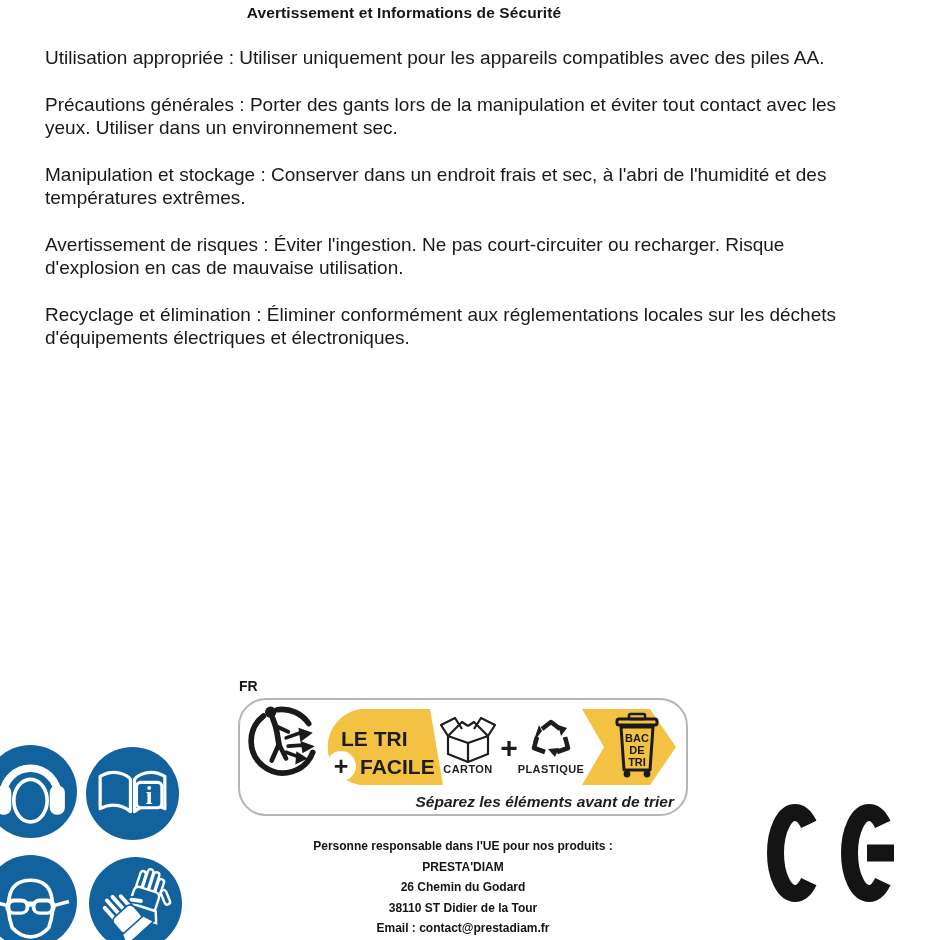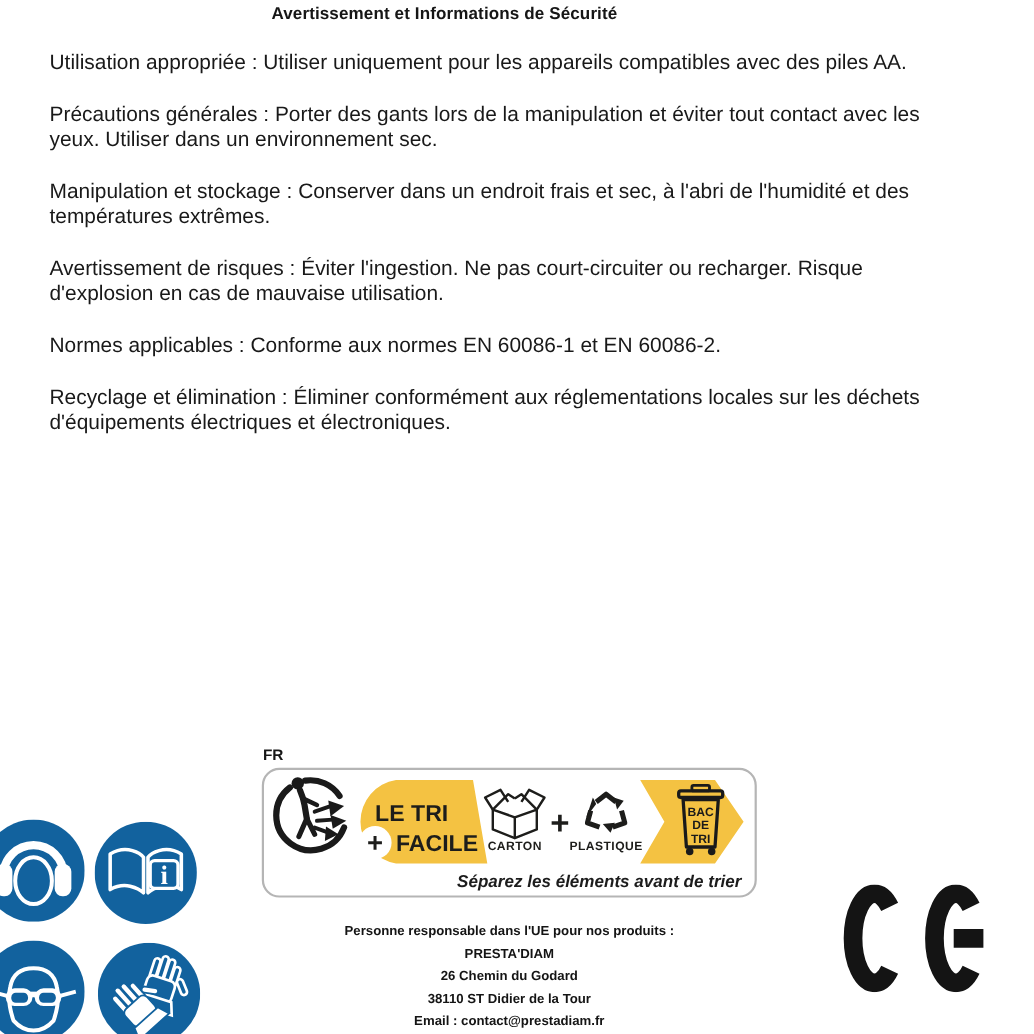--- a/index.html
+++ b/index.html
@@ -11,21 +11,21 @@
     position:absolute;top:4px;left:0;width:808px;text-align:center;
     font-size:15.5px;font-weight:bold;letter-spacing:.1px;color:#161616;
   }
   .paras{position:absolute;left:45px;top:46px;width:895px;font-size:19px;line-height:23px;color:#191919}
   .paras p{margin:0 0 24px 0;white-space:pre-line}
 
   .fr-label{position:absolute;left:239px;top:678px;font-size:14px;font-weight:bold;color:#161616}
 
   .infotri{
     position:absolute;left:238px;top:698px;width:450px;height:118px;
-    border:2.5px solid #b5b5b5;border-radius:16px;box-sizing:border-box;background:#fff;
+    border:2.5px solid #b5b5b5;border-radius:28px;box-sizing:border-box;background:#fff;
   }
   .triman-svg{position:absolute;left:5px;top:3px}
   .band-svg{position:absolute;left:80px;top:8px}
   .footnote{
     position:absolute;right:12px;top:93px;font-size:15.5px;font-style:italic;
     font-weight:bold;color:#1c1c1c;white-space:nowrap;
   }
   .band-txt{font-family:"Liberation Sans",sans-serif;font-weight:bold;fill:#1d1d1b}
   .bin-txt{font-family:"Liberation Sans",sans-serif;font-weight:bold;fill:#1a1a1a}
 
@@ -43,21 +43,20 @@
 <div class="doc-title">Avertissement et Informations de Sécurité</div>
 
 <div class="paras">
   <p>Utilisation appropriée : Utiliser uniquement pour les appareils compatibles avec des piles AA.</p>
   <p>Précautions générales : Porter des gants lors de la manipulation et éviter tout contact avec les
 yeux. Utiliser dans un environnement sec.</p>
   <p>Manipulation et stockage : Conserver dans un endroit frais et sec, à l'abri de l'humidité et des
 températures extrêmes.</p>
   <p>Avertissement de risques : Éviter l'ingestion. Ne pas court-circuiter ou recharger. Risque
 d'explosion en cas de mauvaise utilisation.</p>
-  <p>Normes applicables : Conforme aux normes EN 60086-1 et EN 60086-2.</p>
   <p>Recyclage et élimination : Éliminer conformément aux réglementations locales sur les déchets
 d'équipements électriques et électroniques.</p>
 </div>
 
 <div class="fr-label">FR</div>
 
 <div class="infotri">
 
   <svg class="triman-svg" width="76" height="76" viewBox="0 0 74 74">
     <g stroke="#1a1a1a" fill="none" stroke-linecap="round">

